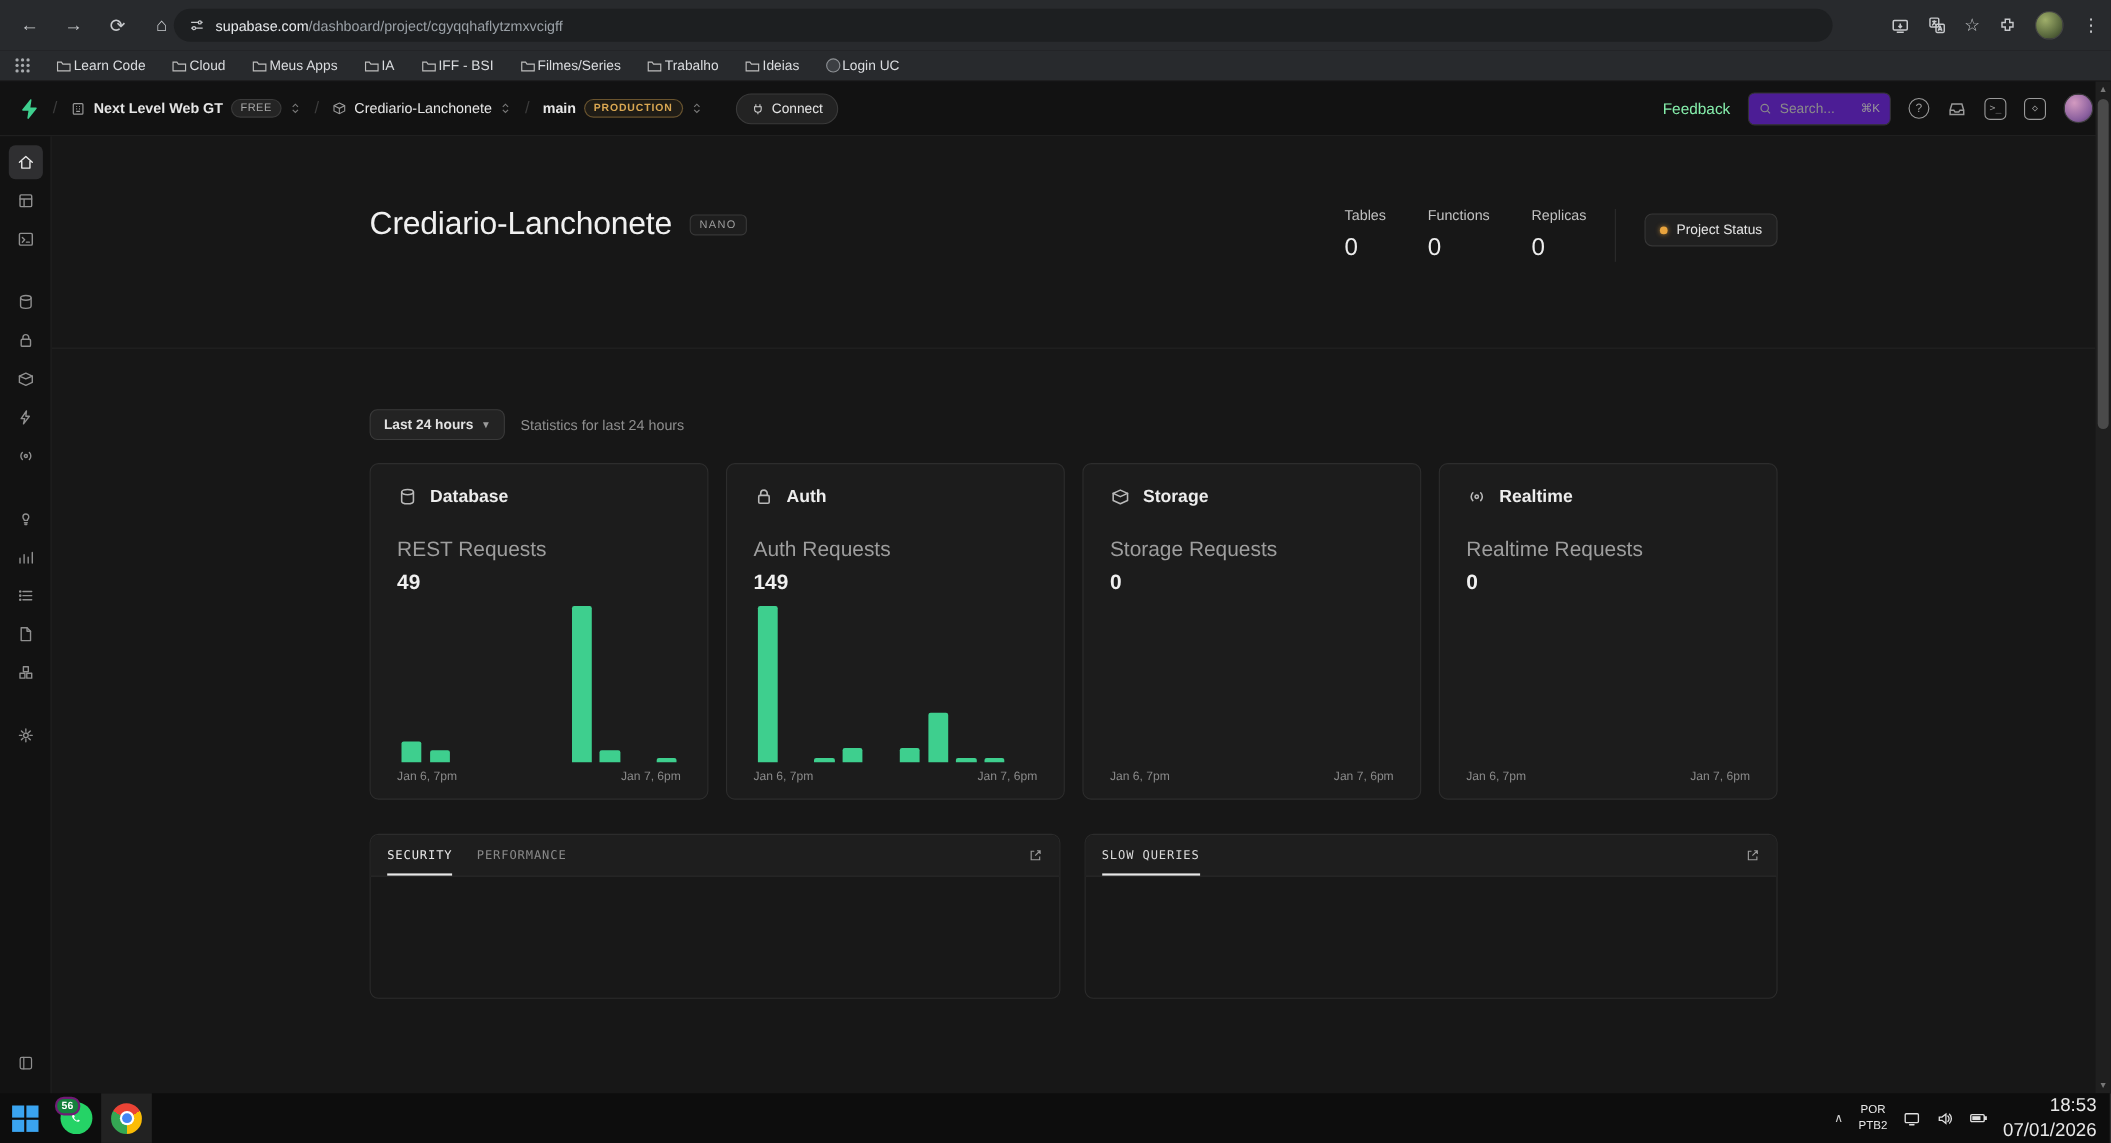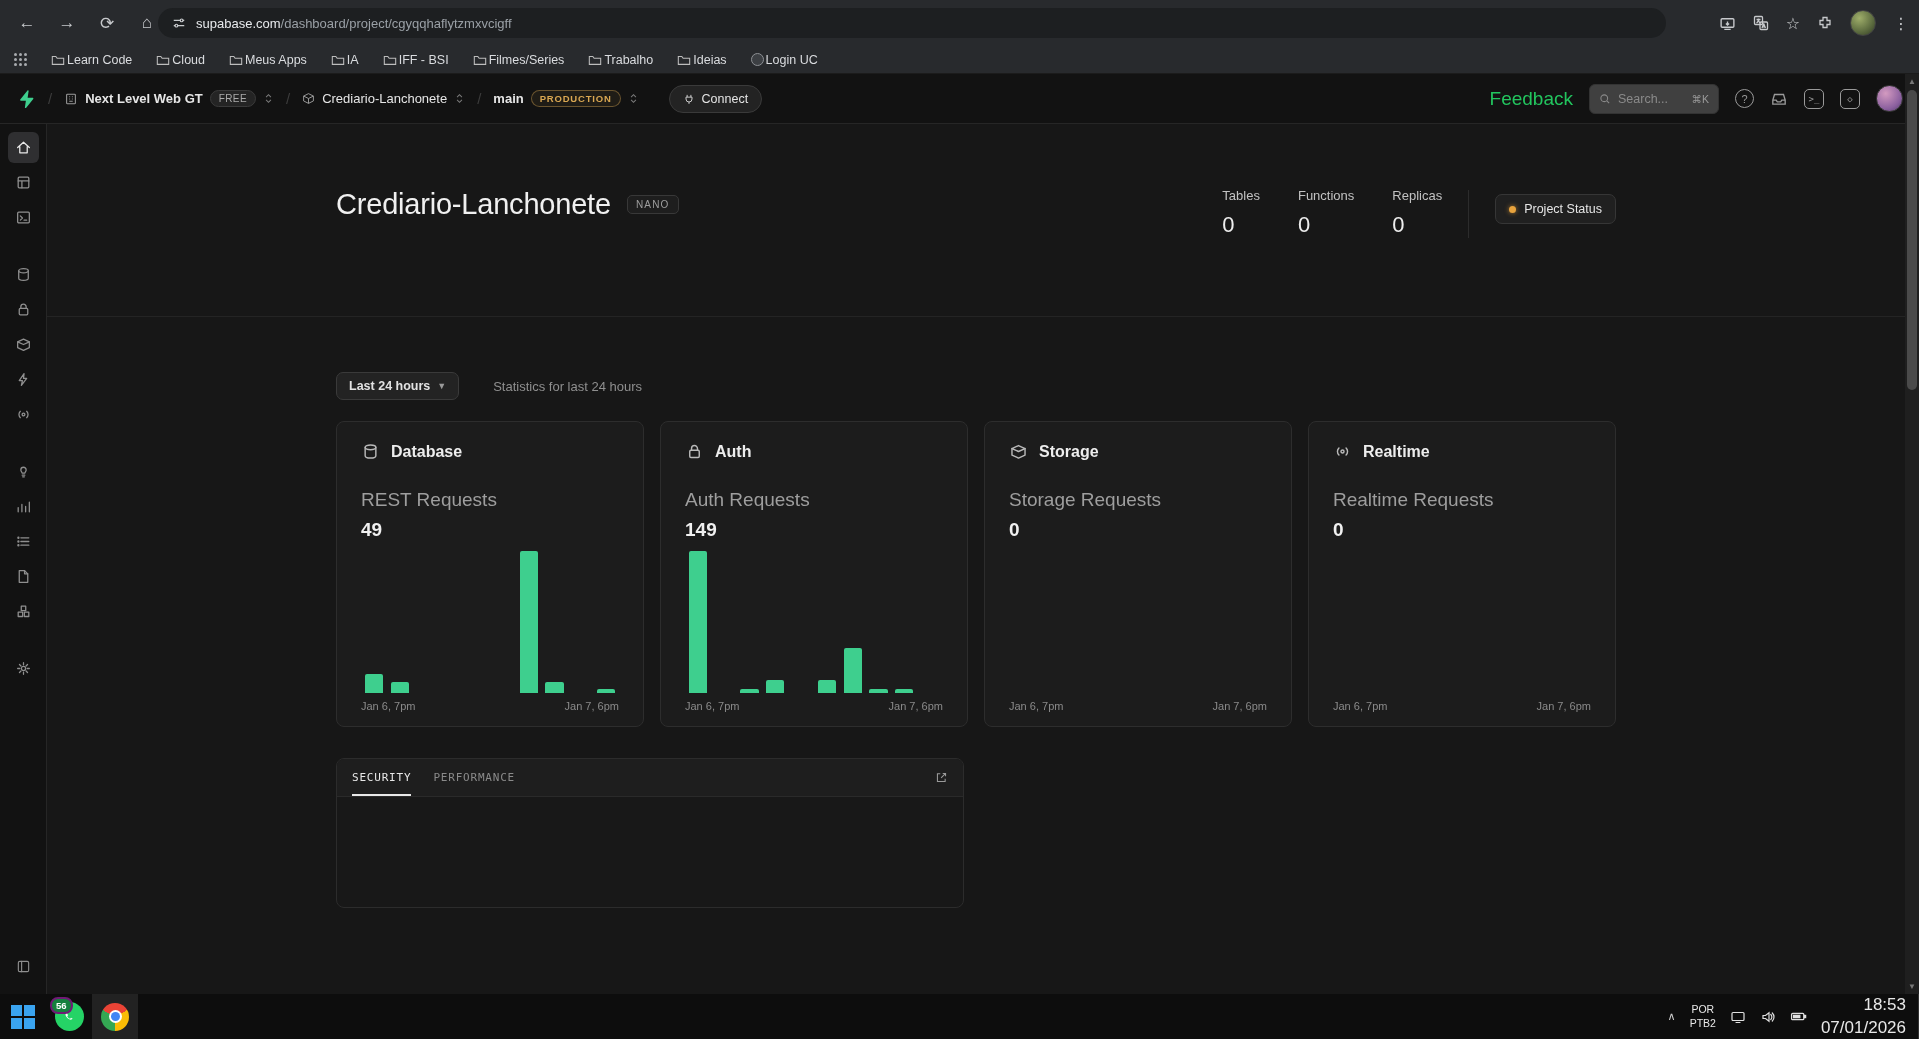--- a/index.html
+++ b/index.html
@@ -26,22 +26,22 @@
   .fav-circle { width:13px; height:13px; border-radius:50%; background:#3c3f43; border:1.5px solid #8d9094; }
 
   
   .sb-header { position:absolute; left:0; top:74px; width:100%; height:50px; background:#121212; border-bottom:1px solid #262626; display:flex; align-items:center; padding:0 16px; gap:8px; }
   .slash { color:#3c3c3c; font-size:15px; margin:0 4px; }
   .crumb { display:flex; align-items:center; gap:7px; font-size:13px; color:#e6e6e6; cursor:pointer; }
   .badge-free { font-size:10px; color:#aaaaaa; background:#242424; border:1px solid #3a3a3a; border-radius:999px; padding:2px 8px; letter-spacing:.4px; }
   .badge-prod { font-size:9.5px; color:#d9a752; background:rgba(217,167,82,.07); border:1px solid rgba(217,167,82,.4); border-radius:999px; padding:2px 8px; letter-spacing:.8px; font-weight:600; }
   .connect-btn { margin-left:22px; height:28px; display:flex; align-items:center; gap:7px; background:#232323; border:1px solid #3a3a3a; border-radius:14px; color:#e4e4e4; font-size:12.5px; padding:0 13px; cursor:pointer; }
   .sb-right { margin-left:auto; display:flex; align-items:center; gap:16px; }
-  .feedback { font-size:19px; color:#22c55e; cursor:pointer; }
-  .searchbox { width:130px; height:30px; border:1px solid #333; background:#404040; border-radius:6px; display:flex; align-items:center; gap:7px; padding:0 9px; color:#8a8a8a; font-size:12.5px; cursor:text; }
+  .feedback { font-size:14px; color:#86efac; cursor:pointer; }
+  .searchbox { width:130px; height:30px; border:1px solid #333; background:#4c1d95; border-radius:6px; display:flex; align-items:center; gap:7px; padding:0 9px; color:#8a8a8a; font-size:12.5px; cursor:text; }
   .kbd { margin-left:auto; font-size:10.5px; color:#9a9a9a; }
   .ring-icon { width:19px; height:19px; border:1.4px solid #9a9a9a; border-radius:50%; color:#9a9a9a; font-size:11px; display:flex; align-items:center; justify-content:center; }
   .sq-icon { width:20px; height:20px; border:1.4px solid #9a9a9a; border-radius:5px; color:#9a9a9a; font-size:9px; display:flex; align-items:center; justify-content:center; font-family:"DejaVu Sans Mono",monospace; }
   .sb-avatar { width:27px; height:27px; border-radius:50%; background:radial-gradient(circle at 35% 30%, #d39ac0, #8a5f9e 65%, #4e3a63); border:1px solid #3a3a3a; }
 
   
   .rail { position:absolute; left:0; top:124px; width:47px; height:870px; background:#121212; border-right:1px solid #262626; display:flex; flex-direction:column; align-items:center; padding-top:8px; }
   .ribtn { width:31px; height:31px; border-radius:6px; display:flex; align-items:center; justify-content:center; color:#8f8f8f; cursor:pointer; margin-bottom:4px; }
   .ribtn.active { background:#2f2f31; color:#e8e8e8; }
   .rgap { height:22px; }
@@ -61,21 +61,21 @@
   .stats { display:flex; gap:38px; }
   .stat .lbl { font-size:13px; color:#c2c2c2; }
   .stat .val { font-size:22px; color:#ededed; margin-top:9px; }
   .vdiv { width:1px; height:48px; background:#2c2c2c; margin:2px 26px 0; }
   .status-btn { margin-top:6px; height:30px; display:flex; align-items:center; gap:8px; background:#202020; border:1px solid #363636; border-radius:7px; color:#e5e5e5; font-size:12.5px; padding:0 13px; cursor:pointer; }
   .amber-dot { width:7px; height:7px; border-radius:50%; background:#E8A33D; box-shadow:0 0 5px rgba(232,163,61,.7); }
 
   .filters { margin-top:134px; display:flex; align-items:center; gap:14px; }
   .range-btn { height:28px; display:flex; align-items:center; gap:7px; background:#232323; border:1px solid #3a3a3a; border-radius:7px; color:#e2e2e2; font-size:12.5px; font-weight:600; padding:0 12px; cursor:pointer; }
   .chev { color:#9a9a9a; font-size:9px; }
-  .caption { font-size:13px; color:#8f8f8f;margin-left:20px; }
+  .caption { font-size:13px; color:#8f8f8f; }
 
   .cards { margin-top:21px; display:grid; grid-template-columns:repeat(4,308px); gap:16px; }
   .card { height:306px; background:#1c1c1c; border:1px solid #2d2d2d; border-radius:8px; padding:20px 24px 14px; display:flex; flex-direction:column; }
   .card-head { display:flex; align-items:center; gap:11px; color:#c0c0c0; }
   .card-head svg { stroke:#b9b9b9; fill:none; stroke-width:1.2; stroke-linecap:round; stroke-linejoin:round; }
   .card-title { font-size:16px; font-weight:700; color:#ededed; }
   .metric-lbl { margin-top:28px; font-size:19px; color:#9e9e9e; }
   .metric-val { margin-top:8px; font-size:19px; font-weight:600; color:#f0f0f0; }
   .chart { flex:1; display:flex; align-items:flex-end; margin-top:10px; }
   .bar-slot { flex:1; height:100%; display:flex; align-items:flex-end; justify-content:center; }
@@ -576,20 +576,31 @@
             <span class="tab active">SECURITY</span>
             <span class="tab">PERFORMANCE</span>
             <span class="ext">
               <svg width="13" height="13" viewBox="0 0 16 16" stroke="#9a9a9a" fill="none" stroke-width="1.3">
                   <path d="M6.5 3.5H3v9.5h9.5V9.5M9.5 3H13v3.5M13 3 7.5 8.5"></path>
                 </svg>
             </span>
           </div>
           <div></div>
         </div>
+        <div class="panel p2">
+          <div class="panel-head">
+            <span class="tab active" style="color:#d8d8d8;">SLOW QUERIES</span>
+            <span class="ext">
+              <svg width="13" height="13" viewBox="0 0 16 16" stroke="#9a9a9a" fill="none" stroke-width="1.3">
+                  <path d="M6.5 3.5H3v9.5h9.5V9.5M9.5 3H13v3.5M13 3 7.5 8.5"></path>
+                </svg>
+            </span>
+          </div>
+          <div></div>
+        </div>
       </div>
 
     </div>
   </div>
 
   <div class="scrollbar">
     <span class="sb-arrow" style="top:3px;">▲</span>
     <div class="sb-thumb"></div>
     <span class="sb-arrow" style="bottom:3px;">▼</span>
   </div>

